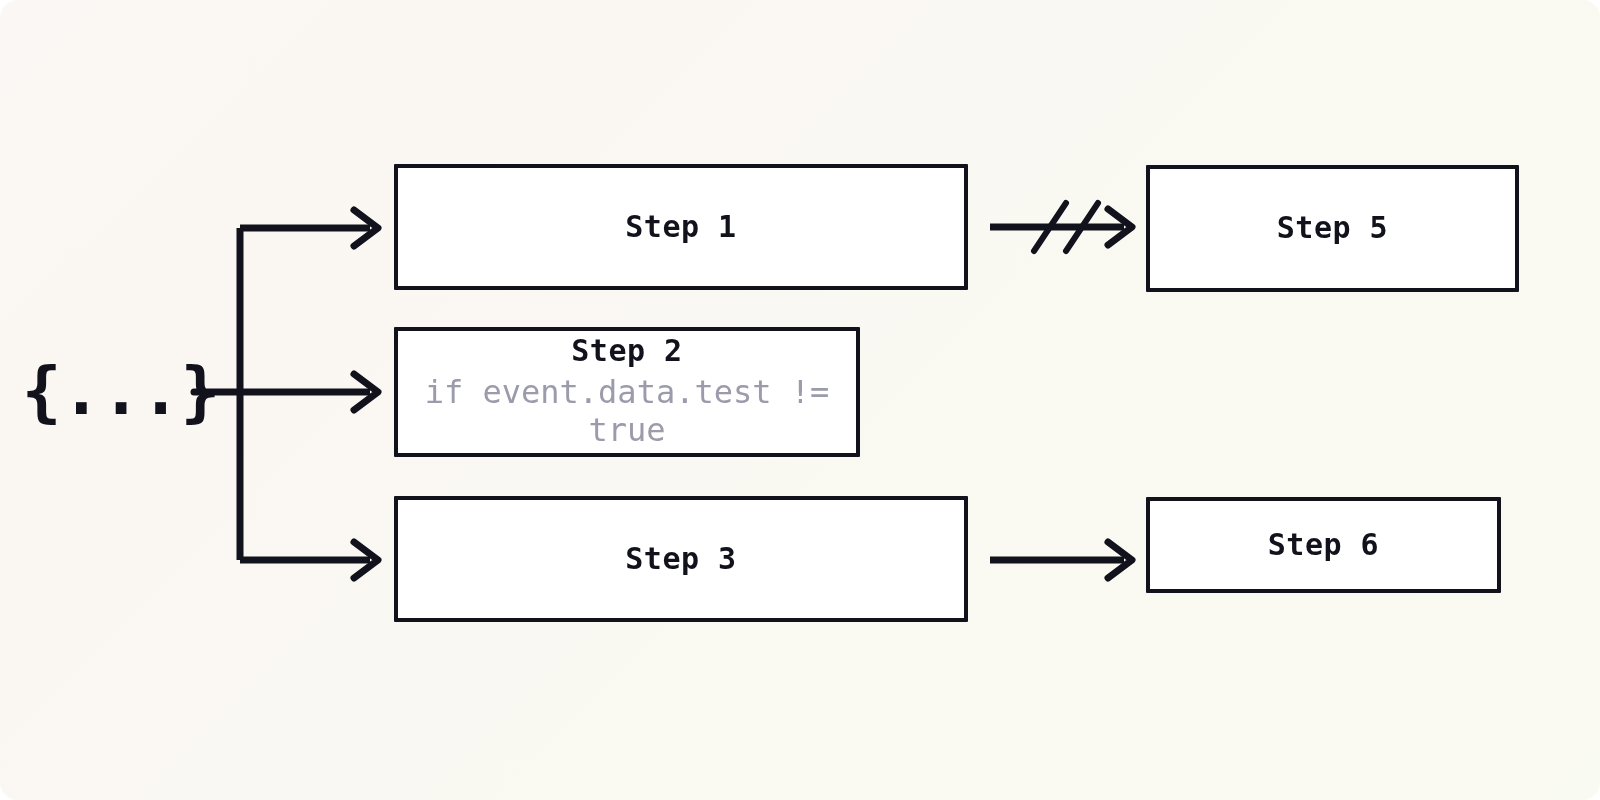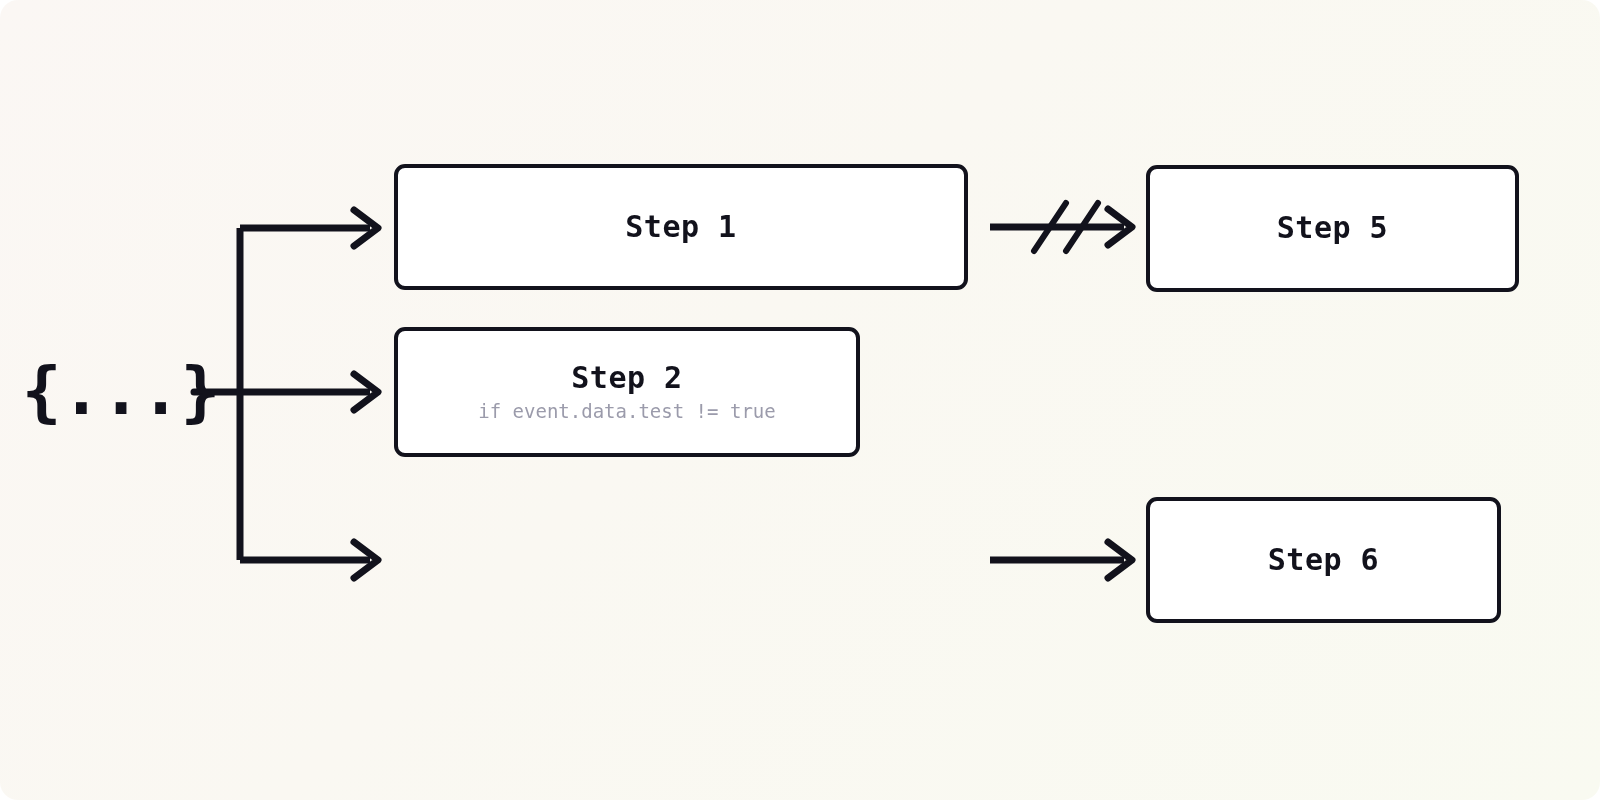--- a/index.html
+++ b/index.html
@@ -22,39 +22,39 @@
     inset: 0;
     width: 1600px;
     height: 800px;
     pointer-events: none;
   }
   .node {
     position: absolute;
     box-sizing: border-box;
     background: #ffffff;
     border: 4px solid #12121c;
-    border-radius: 11px;
+    border-radius: 1px;
     display: flex;
     flex-direction: column;
     align-items: center;
     justify-content: center;
     text-align: center;
   }
   .node-title {
     font-family: "DejaVu Sans Mono", "Liberation Mono", monospace;
     font-weight: 700;
     font-size: 30px;
     letter-spacing: 0.5px;
     color: #12121c;
     line-height: 1.15;
   }
   .node-subtitle {
     font-family: "DejaVu Sans Mono", "Liberation Mono", monospace;
     font-weight: 400;
-    font-size: 19px;
+    font-size: 32px;
     letter-spacing: 0px;
     color: #9b9bab;
     line-height: 1.2;
     margin-top: 4px;
   }
   .node-title:empty, .node-subtitle:empty { display: none; }
 
   #trigger {
     position: absolute;
     left: 62px;
@@ -70,21 +70,21 @@
     color: #12121c;
     line-height: 1;
     user-select: none;
   }
 
   
   #node-step-1 { left: 394px; top: 164px;  width: 574px; height: 126px; }
   #node-step-2 { left: 394px; top: 327px;  width: 466px; height: 130px; }
   #node-step-3 { left: 394px; top: 496px;  width: 574px; height: 126px; }
   #node-step-5 { left: 1146px; top: 165px; width: 373px; height: 127px; }
-  #node-step-6 { left: 1146px; top: 497px; width: 355px; height: 126px; }
+  #node-step-6 { left: 1146px; top: 497px; width: 355px; height: 96px; }
 </style>
 </head>
 <body>
 
 <div id="canvas">
 
   <svg id="wires" viewBox="0 0 1600 800" width="1600" height="800" aria-hidden="true">
     <g fill="none" stroke="#12121c" stroke-width="7" stroke-linecap="round" stroke-linejoin="round">
 
       <path d="M 194 392 L 240 392"></path>
@@ -127,20 +127,24 @@
   <div class="node" id="node-step-1">
     <div class="node-title">Step 1</div>
 
   </div>
 
   <div class="node" id="node-step-2">
     <div class="node-title">Step 2</div>
     <div class="node-subtitle">if event.data.test != true</div>
   </div>
 
+  <div class="node" id="node-step-3">
+    <div class="node-title">Step 3</div>
+
+  </div>
 
   <div class="node" id="node-step-5">
     <div class="node-title">Step 5</div>
 
   </div>
 
   <div class="node" id="node-step-6">
     <div class="node-title">Step 6</div>
 
   </div>

